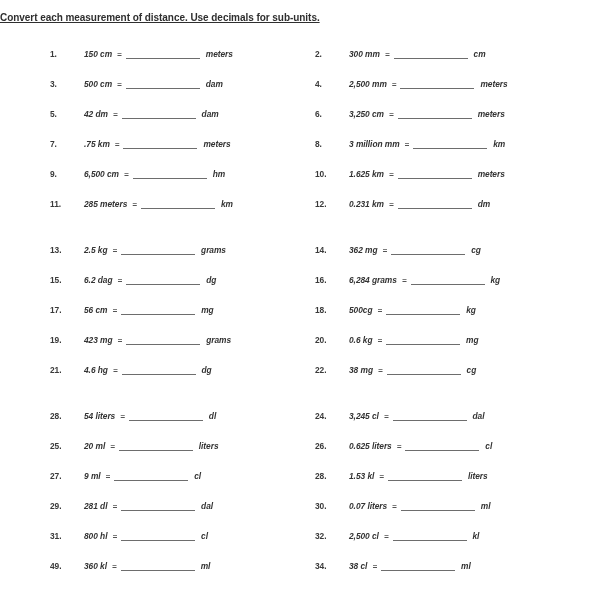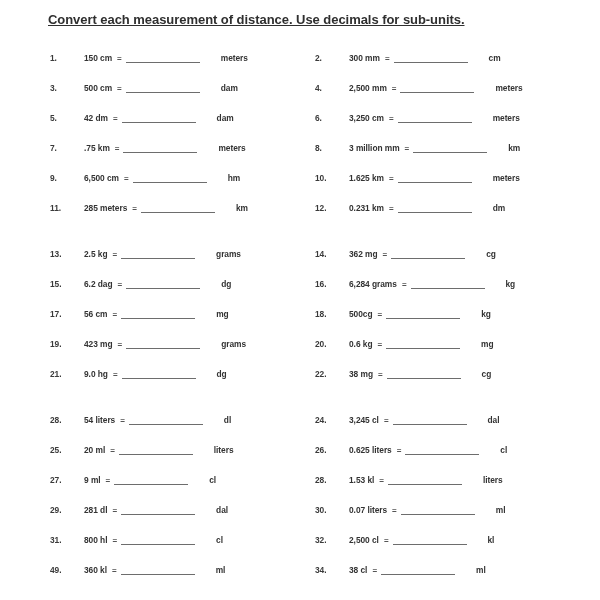--- a/index.html
+++ b/index.html
@@ -20,27 +20,26 @@
     position: relative;
     width: 600px;
     height: 600px;
     background: #ffffff;
     box-sizing: border-box;
   }
   .section {
     margin: 0;
   }
   .section-heading {
-    font-size: 13px;
+    font-size: 10px;
     font-weight: bold;
     color: #2f2f2f;
     text-decoration: underline;
     letter-spacing: -0.05px;
     white-space: nowrap;
-    padding-left: 48px;
   }
   .rows {
     margin: 0;
     padding: 0;
   }
   .row {
     position: relative;
     height: 30px;
     width: 600px;
   }
@@ -61,20 +60,21 @@
     display: inline-block;
     width: 34px;
     font-size: 8.4px;
     font-weight: bold;
     color: #3a3a3a;
     flex: 0 0 34px;
   }
   .q {
     display: flex;
     align-items: center;
+    font-style: italic;
   }
   .val {
     font-weight: bold;
     color: #333333;
   }
   .eq {
     margin: 0 4px 0 5px;
     color: #555555;
     font-weight: bold;
     font-size: 8px;
@@ -82,21 +82,21 @@
   .blank {
     display: inline-block;
     width: 74px;
     border-bottom: 1.1px solid #6d6d6d;
     height: 8px;
     margin: 0 5px 0 0;
   }
   .unit {
     font-weight: bold;
     color: #333333;
-    margin-left: 16px;
+    margin-left: 1px;
   }
   
   .sec-gap { height: 16px; }
   .top-gap { height: 12px; }
 </style>
 </head>
 <body>
 
 <div class="sheet">
   <div class="top-gap"></div>
@@ -307,21 +307,21 @@
                 <span class="eq">=</span>
                 <span class="blank"></span>
                 <span class="unit">mg</span>
               </span>
             </div>
           </div>
           <div class="row">
             <div class="cell left">
               <span class="num">21.</span>
               <span class="q">
-                <span class="val">9.0 hg</span>
+                <span class="val">4.6 hg</span>
                 <span class="eq">=</span>
                 <span class="blank"></span>
                 <span class="unit">dg</span>
               </span>
             </div>
             <div class="cell right">
               <span class="num">22.</span>
               <span class="q">
                 <span class="val">38 mg</span>
                 <span class="eq">=</span>

